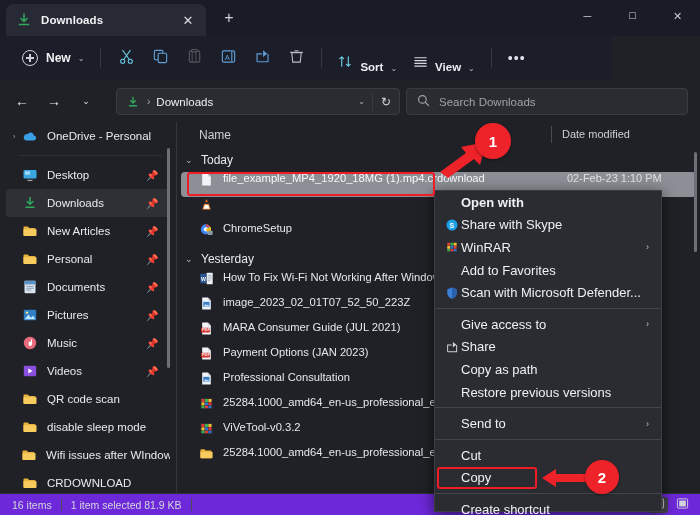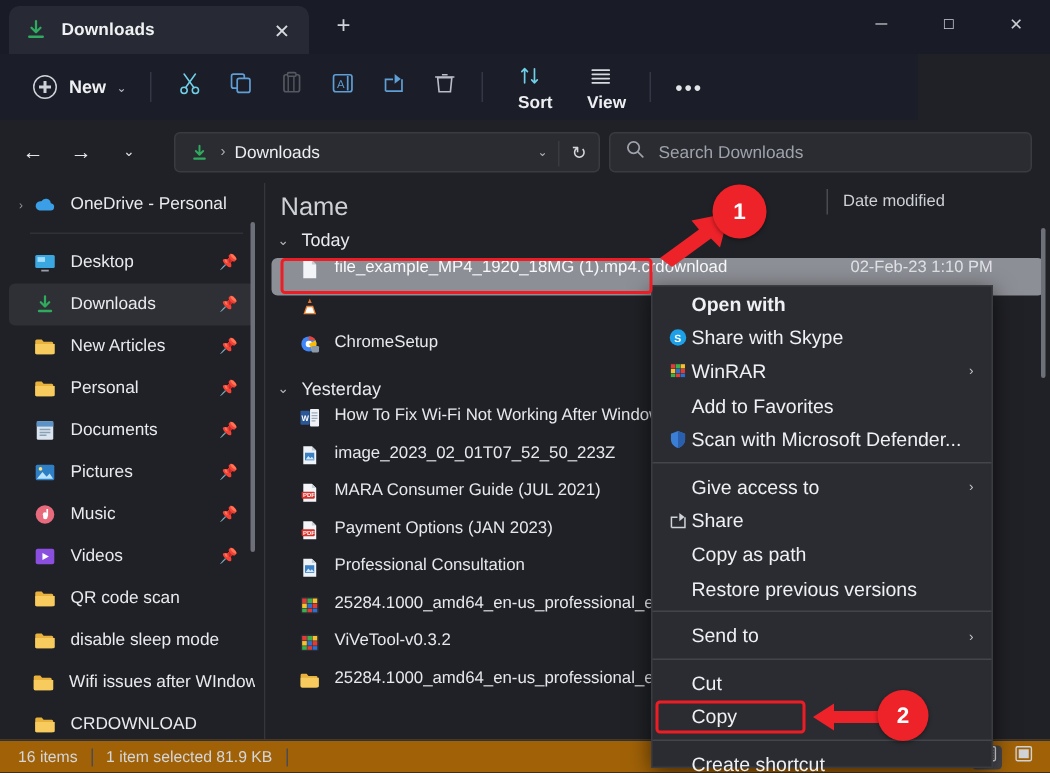--- a/index.html
+++ b/index.html
@@ -77,22 +77,22 @@
   .newbtn .plus-c:before { left: 3px; top: 6.4px; width: 8px; height: 1.3px; }
   .newbtn .plus-c:after  { top: 3px; left: 6.4px; height: 8px; width: 1.3px; }
   .newbtn .lbl { color: #f0f1f3; font-size: 12px; font-weight: bold; margin-left: 8px; }
   .chev { margin-left: 7px; color: #b9bdc5; font-size: 8px; }
   .vsep { width: 1px; height: 20px; background: #343747; margin: 0 8px; }
   .ibtn {
     width: 34px; height: 30px; display: flex; align-items: center; justify-content: center;
     cursor: pointer; border-radius: 4px;
   }
   .tbtn {
-    display: flex; align-items: center; height: 30px; padding: 0 8px;
-    cursor: pointer; border-radius: 4px; flex-direction: column;
+    display: flex; align-items: flex-end; height: 30px; padding: 0 8px;
+    cursor: pointer; border-radius: 4px;
   }
   .tbtn .lbl { color: #eceef1; font-size: 11.5px; font-weight: bold; margin-left: 7px; }
   .dots { color: #e2e4e8; font-size: 14px; letter-spacing: 1.2px; line-height: 10px; }
 
   
   .addrbar {
     position: absolute; top: 80px; left: 0;
     width: 700px; height: 42px;
     background: #202126;
     display: flex; align-items: center;
@@ -147,21 +147,21 @@
   .side-div { height: 1px; background: #303136; margin: 5px 14px 5px 20px; }
   .side-scroll {
     position: absolute; left: 167px; top: 26px;
     width: 3px; height: 220px; background: #6d7078; border-radius: 2px;
   }
   .side-vline { position: absolute; left: 176px; top: 0; width: 1px; height: 371px; background: #35363c; }
 
   
   .filepane { position: absolute; top: 0; left: 177px; width: 523px; height: 371px; background: #202126; }
   .colheader { position: relative; height: 26px; }
-  .col-name  { position: absolute; left: 10px; top: 6px; color: #cdd0d6; font-size: 17px; }
+  .col-name  { position: absolute; left: 22px; top: 6px; color: #cdd0d6; font-size: 12px; }
   .col-date  { position: absolute; left: 385px; top: 6px; color: #cdd0d6; font-size: 11px; }
   .col-divider { position: absolute; left: 374px; top: 4px; width: 1px; height: 17px; background: #4a4b51; }
 
   .group-head {
     height: 24px; display: flex; align-items: center;
     padding-left: 8px; cursor: pointer;
   }
   .group-chev { color: #b3b7bf; font-size: 9px; width: 14px; }
   .group-label { color: #e8eaee; font-size: 12px; margin-left: 2px; }
 
@@ -176,21 +176,21 @@
   .fdate { position: absolute; left: 386px; color: #dfe1e6; font-size: 11px; }
 
   .file-scroll {
     position: absolute; right: 3px; top: 30px; width: 3px; height: 100px;
     background: #6d7078; border-radius: 2px;
   }
 
   
   .statusbar {
     position: absolute; bottom: 0; left: 0; width: 700px; height: 22px;
-    background: #a16207; border-top: 1px solid #313238;
+    background: #6d28d9; border-top: 1px solid #313238;
     display: flex; align-items: center;
   }
   .st-text { color: #d3d6db; font-size: 10.5px; }
   .st-sep { width: 1px; height: 12px; background: #4b4c53; margin: 0 9px; }
   .viewtoggle { position: absolute; right: 8px; display: flex; gap: 4px; }
   .vt { width: 20px; height: 16px; display: flex; align-items: center; justify-content: center;
         border-radius: 3px; cursor: pointer; }
   .vt.on { background: #45464c; }
 
   

